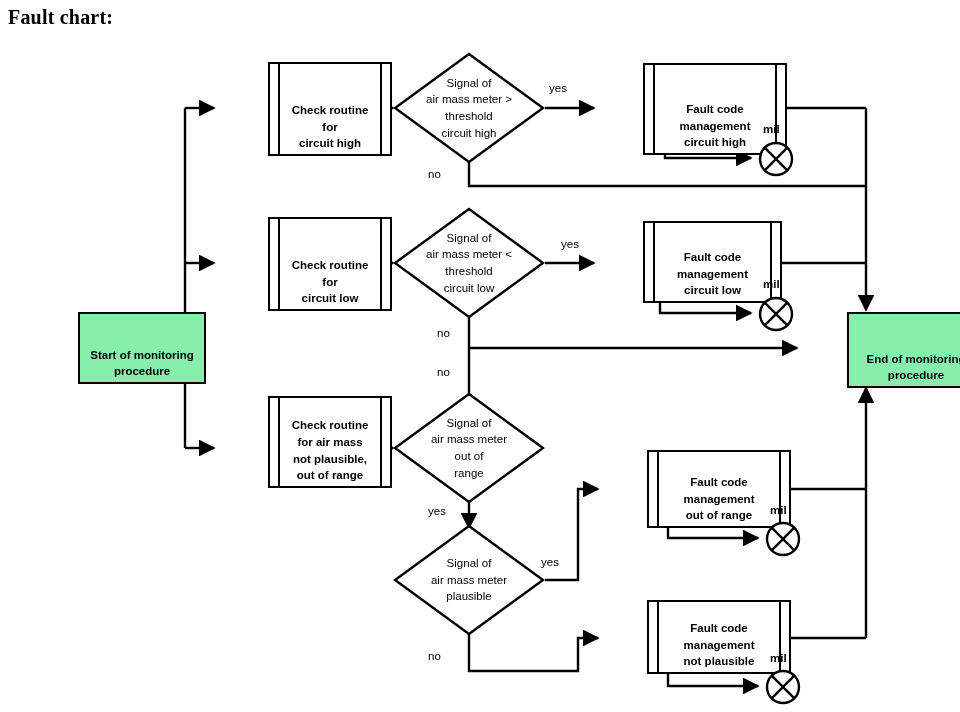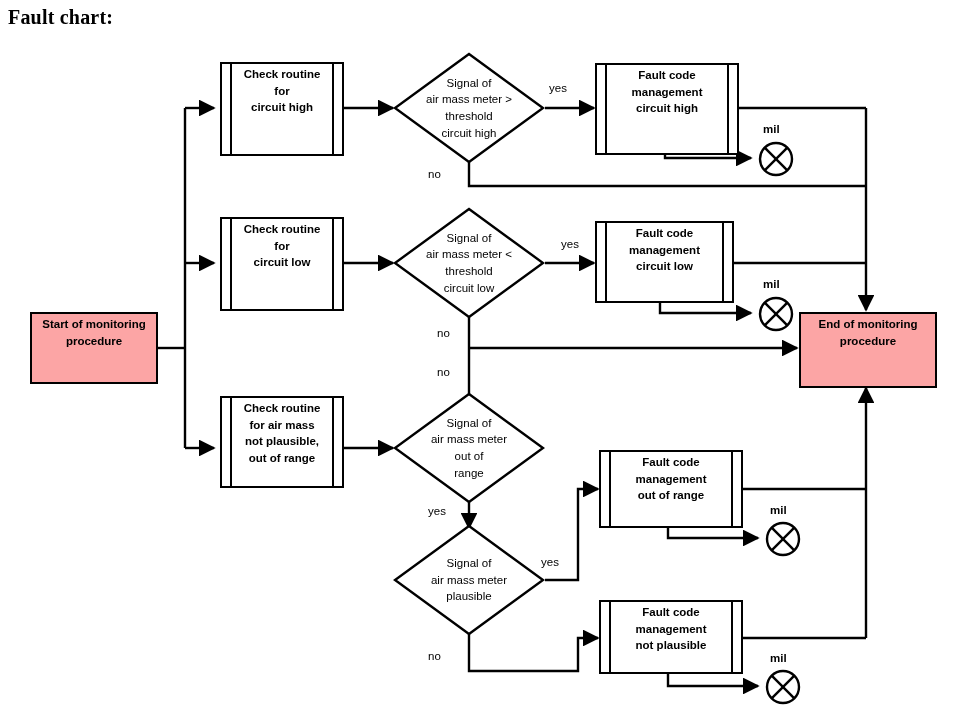--- a/index.html
+++ b/index.html
@@ -35,27 +35,28 @@
     left: 0;
     top: 0;
     width: 960px;
     height: 712px;
     pointer-events: none;
   }
   .node {
     position: absolute;
     box-sizing: border-box;
     display: flex;
-    align-items: flex-start;
+    align-items: flex-end;
     justify-content: center;
     text-align: center;
+    margin-left: 48px;
   }
   .plain-box {
     border: 2px solid #000;
-    background: #fca5a5;
+    background: #86efac;
     font-size: 11.5px;
     font-weight: bold;
     line-height: 1.45;
     padding: 2px 4px;
   }
   .proc-box {
     border: 2px solid #000;
     background: #fff;
     font-size: 11.5px;
     font-weight: bold;

